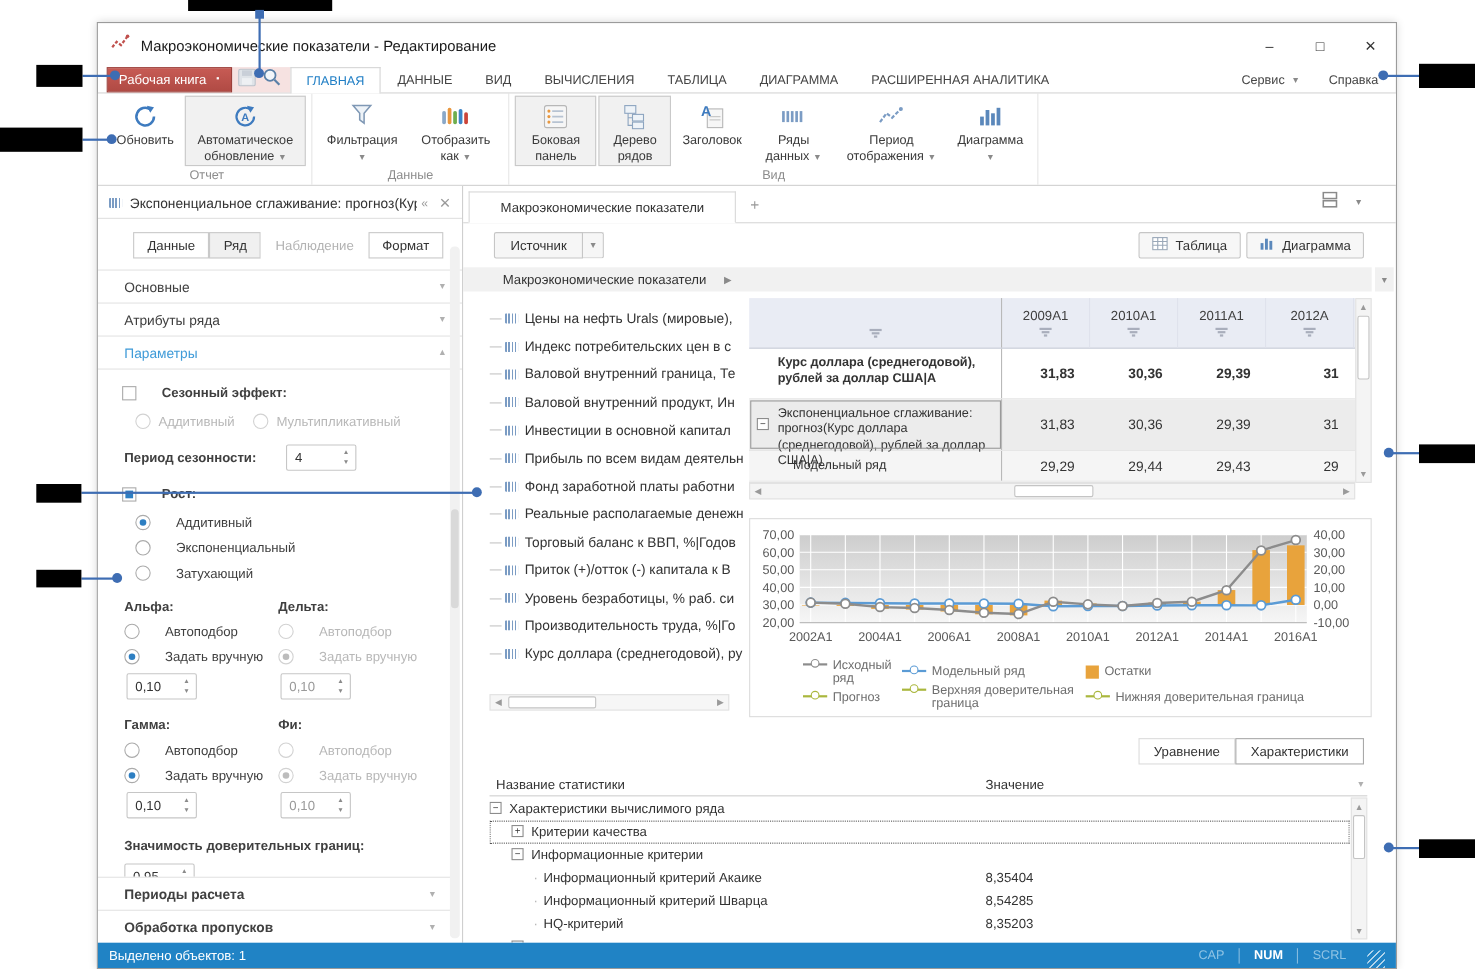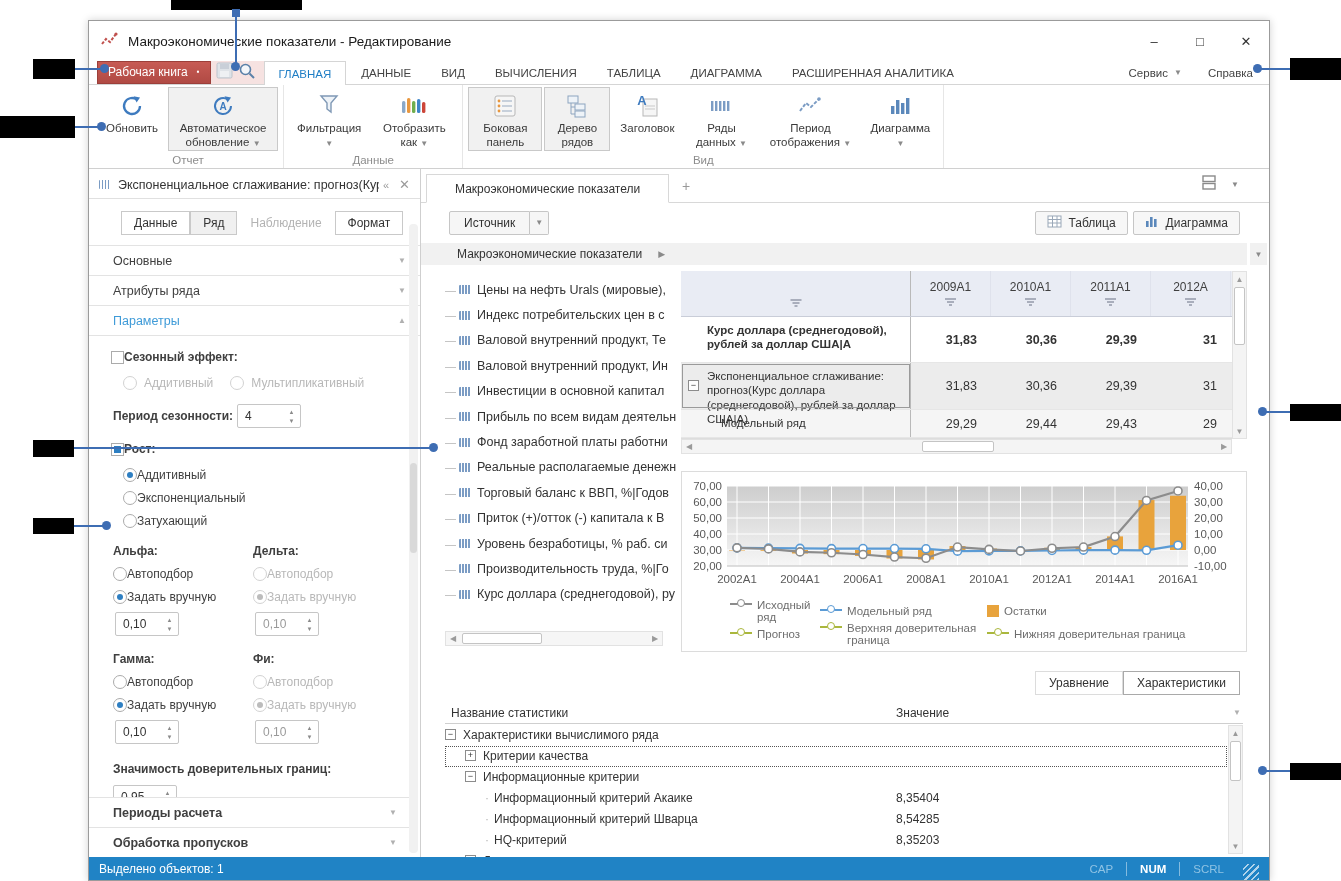--- a/index.html
+++ b/index.html
@@ -57,21 +57,21 @@
   .series-glyph { width:12px; height:9px; flex:none;
       background:repeating-linear-gradient(90deg,#7b9cc4 0 1.5px,transparent 1.5px 3px); border-radius:1px; }
   .sp-tabs { display:flex; padding:12px 0 10px 32px; gap:0; }
   .sp-tab { font-size:12px; color:#333; border:1px solid #c9c9c9; background:#fff; padding:4px 12px; }
   .sp-tab.active { background:#f0f0f0; }
   .sp-tab.disabled { color:#b3b3b3; border-color:transparent; }
   .sp-sec { height:30px; display:flex; align-items:center; padding:0 14px 0 24px; border-top:1px solid #e3e3e3; font-size:12.5px; color:#404040; }
   .sp-sec .sec-arrow { margin-left:auto; color:#b0b0b0; font-size:8px; }
   .sp-sec.activeblue { color:#3f9bd8; }
   .sp-params { padding:4px 14px 0 24px; border-top:1px solid #e3e3e3; }
-  .prow { display:flex; align-items:center; gap:0; }
+  .prow { display:flex; align-items:center; gap:23px; }
   .blabel { font-weight:bold; font-size:12px; color:#3f3f3f; }
   .cb { width:13px; height:13px; border:1px solid #ababab; background:#fff; flex:none; }
   .cb.checked::after { content:""; display:block; width:7px; height:7px; background:#2e7fc2; margin:2px; }
   .rd { width:14px; height:14px; border:1px solid #ababab; border-radius:50%; background:#fff; position:relative; flex:none; }
   .rd.sel::after { content:""; position:absolute; inset:3px; border-radius:50%; background:#2e7fc2; }
   .rd.dis { border-color:#d2d2d2; }
   .rd.dis.sel::after { background:#bcbcbc; }
   .rlab { font-size:12px; color:#3f3f3f; }
   .rlab.dis { color:#b8b8b8; }
   .spin { display:inline-flex; border:1px solid #c6c6c6; border-radius:2px; background:#fff; width:64px; height:24px; align-items:center; }
@@ -628,21 +628,21 @@
             <span>Цены на нефть Urals (мировые), </span>
           </div>
           <div class="tree-item">
             <span class="dash">—</span>
             <span class="series-glyph"></span>
             <span>Индекс  потребительских цен в с</span>
           </div>
           <div class="tree-item">
             <span class="dash">—</span>
             <span class="series-glyph"></span>
-            <span>Валовой внутренний продукт, Те</span>
+            <span>Валовой внутренний граница, Те</span>
           </div>
           <div class="tree-item">
             <span class="dash">—</span>
             <span class="series-glyph"></span>
             <span>Валовой внутренний продукт, Ин</span>
           </div>
           <div class="tree-item">
             <span class="dash">—</span>
             <span class="series-glyph"></span>
             <span>Инвестиции в основной капитал</span>

